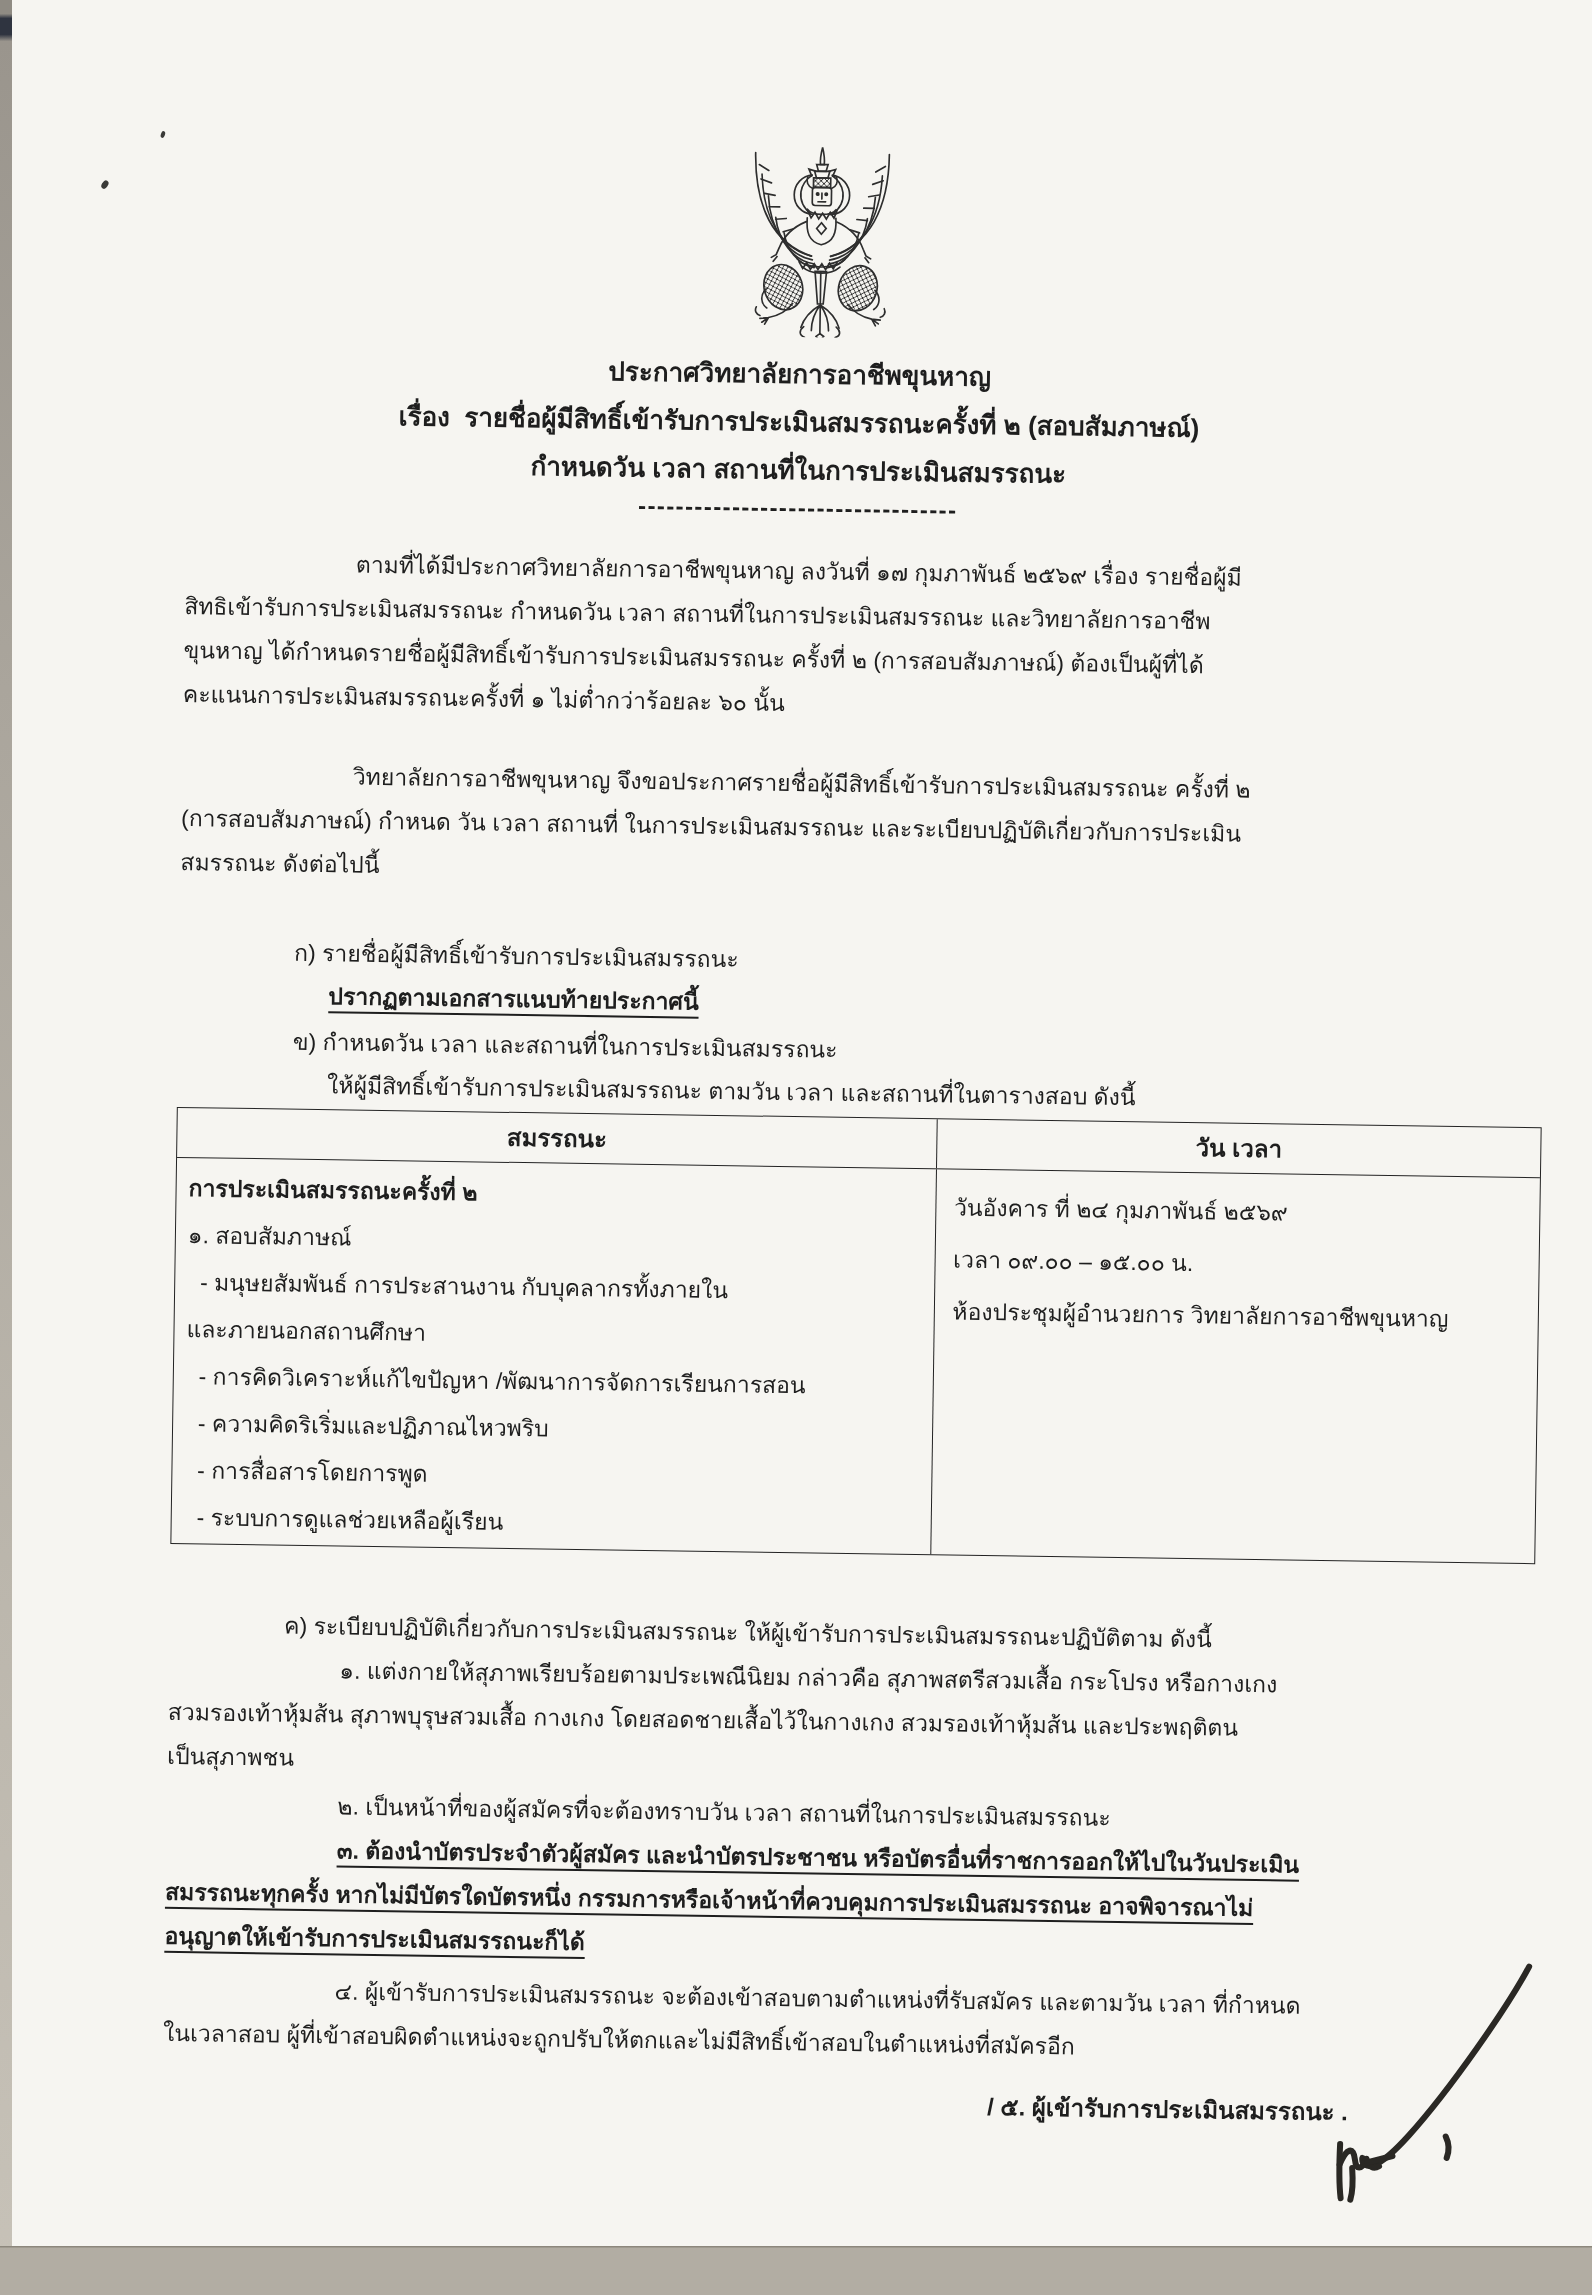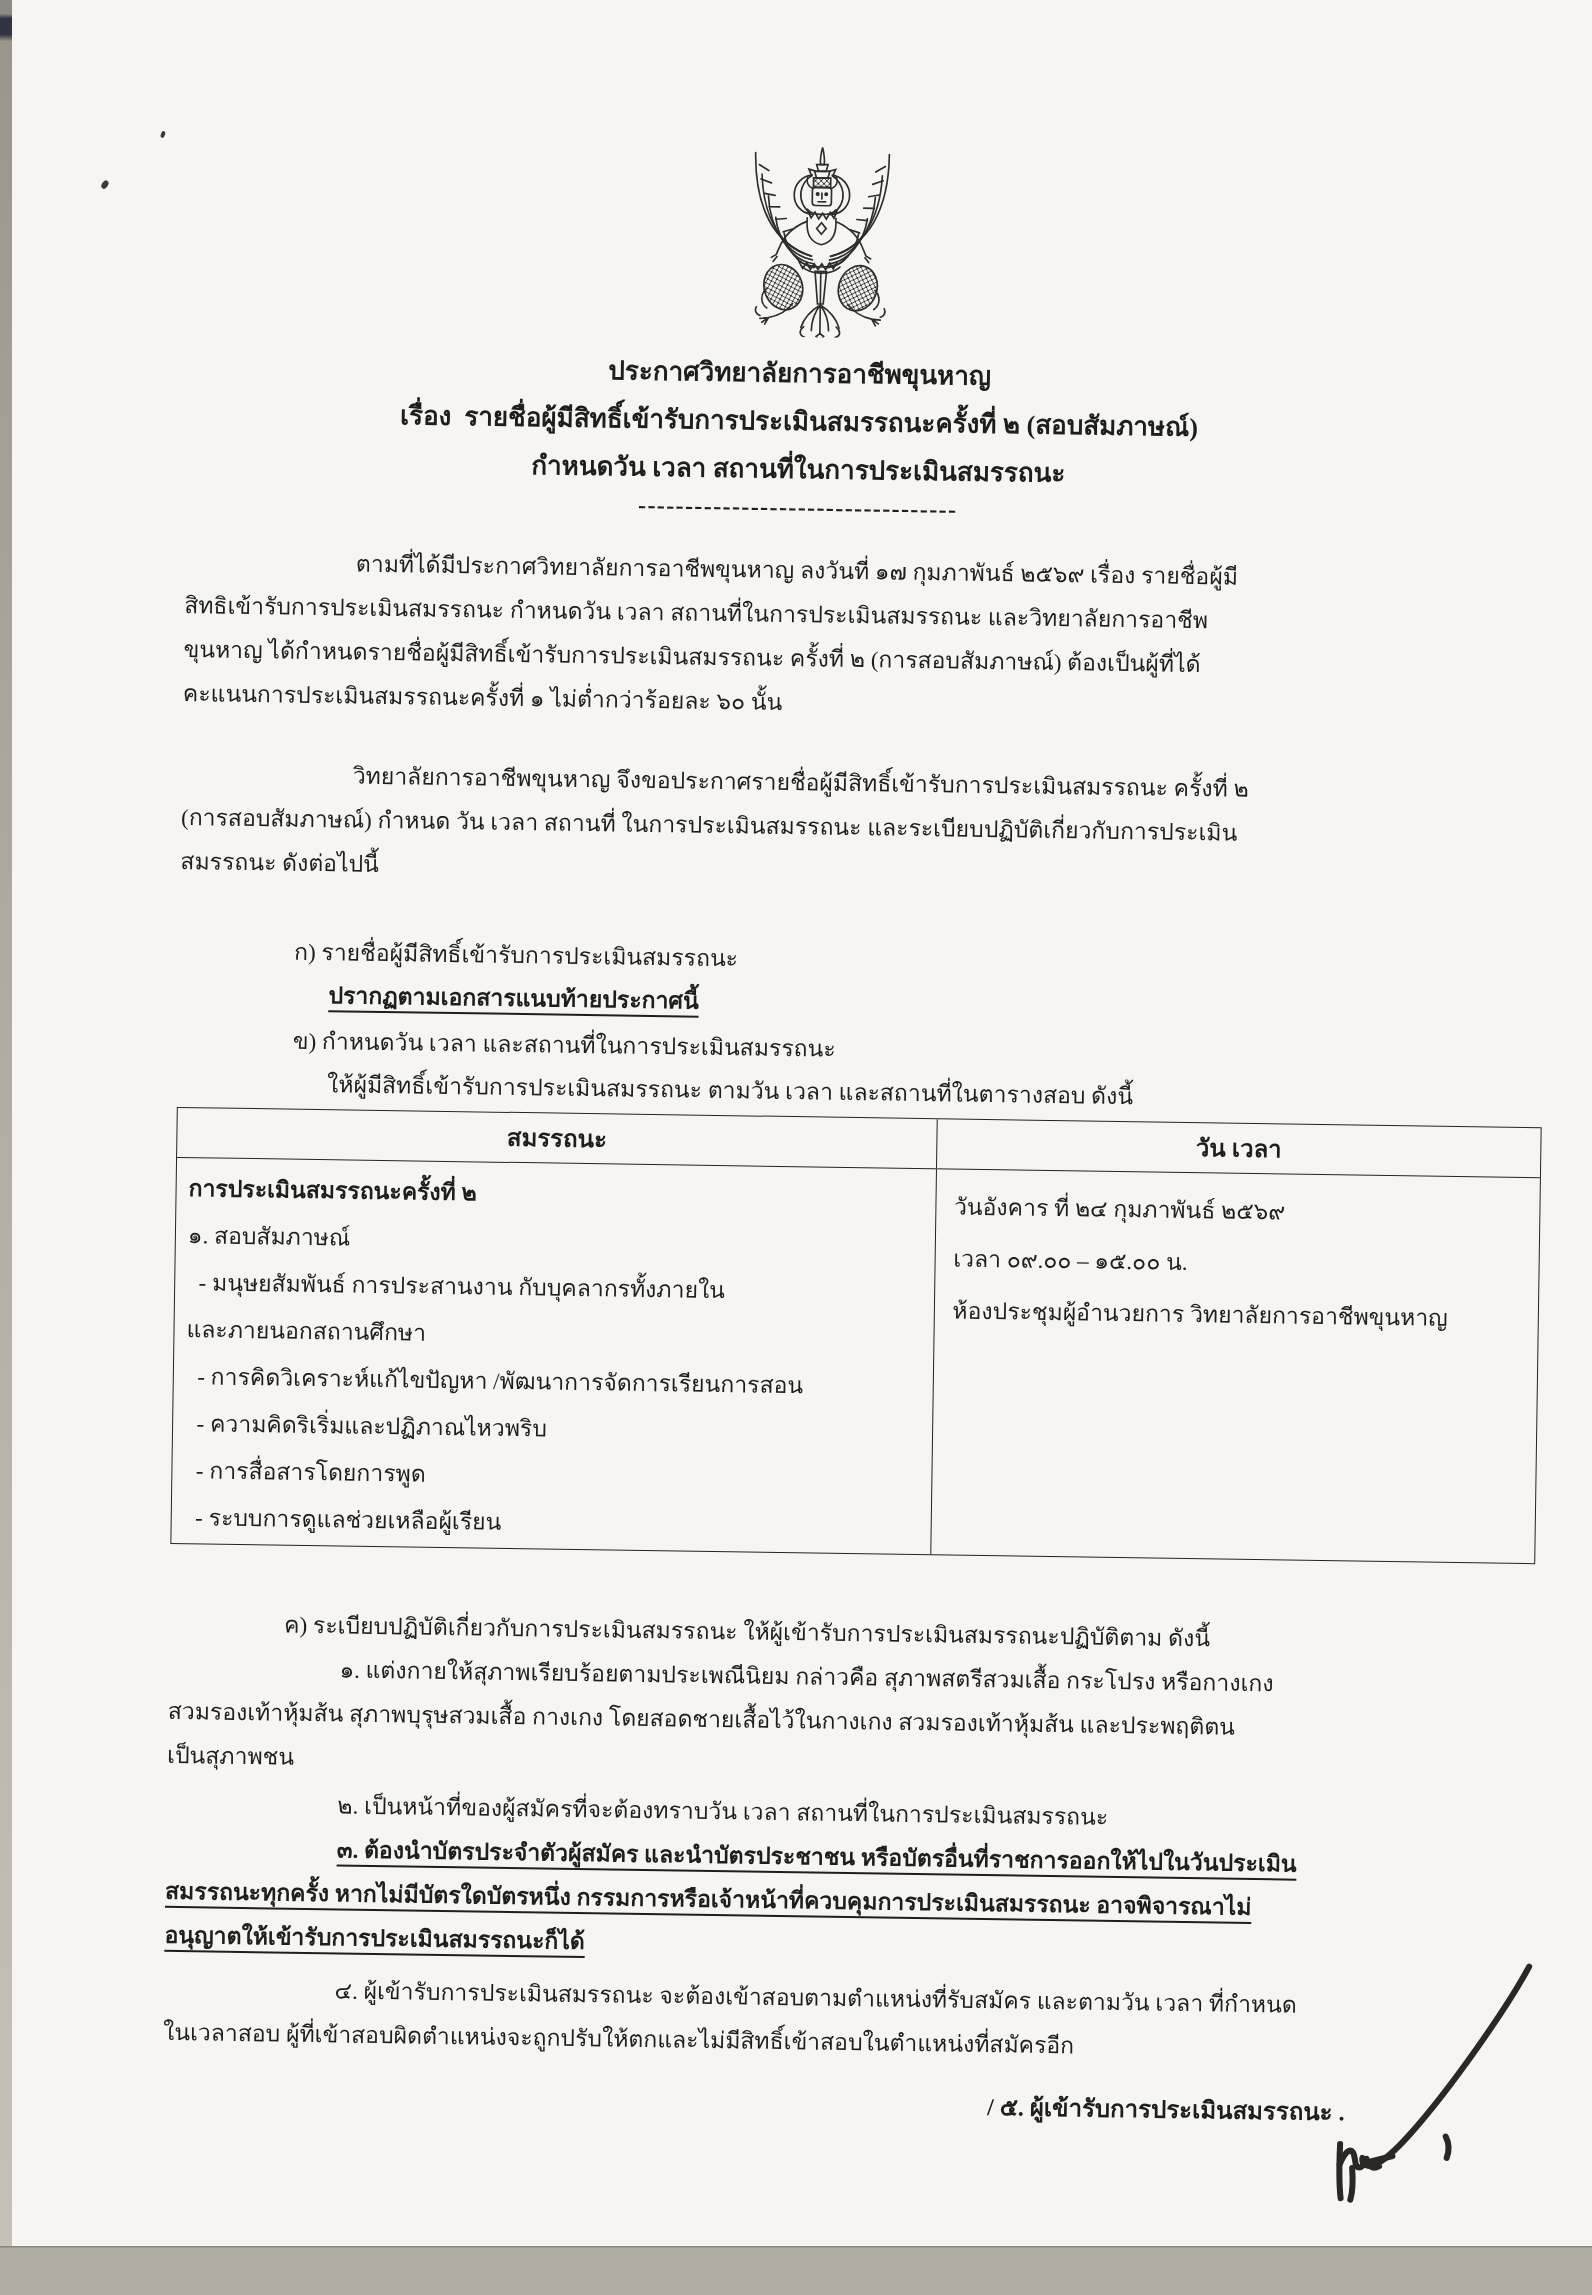--- a/index.html
+++ b/index.html
@@ -1,19 +1,19 @@
 <!DOCTYPE html>
 <html lang="th" style="font-size:7.4px"><head>
 <meta charset="utf-8">
 <title>Scanned Announcement</title>
 <style>
   html,body{margin:0;padding:0;}
   body{width:1593px;height:2295px;overflow:hidden;background:#e8e6e0;}
   .page{position:relative;width:1593px;height:2295px;background:#f6f5f1;overflow:hidden;
-        font-family:Liberation Serif, serif;color:#1e1e1e;}
+        font-family:Liberation Sans, sans-serif;color:#1e1e1e;}
   .rot{position:absolute;inset:0;transform:rotate(0.85deg);transform-origin:185px 556px;}
   
   .edge-left{position:absolute;left:0;top:0;width:12px;height:2295px;z-index:6;
     background:linear-gradient(180deg,#8f8b83 0%,#8f8b83 0.6%,#2f3440 0.8%,#2f3440 1.5%,#9a958d 1.8%,#aaa59c 30%,#bcb7ad 70%,#c7c2b8 100%);}
   .edge-bottom{position:absolute;left:0;top:2246px;width:1593px;height:49px;background:#b2ada3;
     box-shadow:inset 0 1.4px 0 #8c877d;z-index:6;}
   .speck{position:absolute;background:#3a3a38;border-radius:50%;z-index:5;}
   .speck1{left:161px;top:131px;width:4.2px;height:6.5px;transform:rotate(18deg);}
   .speck2{left:102px;top:180px;width:5.6px;height:8.8px;transform:rotate(32deg);}
   

